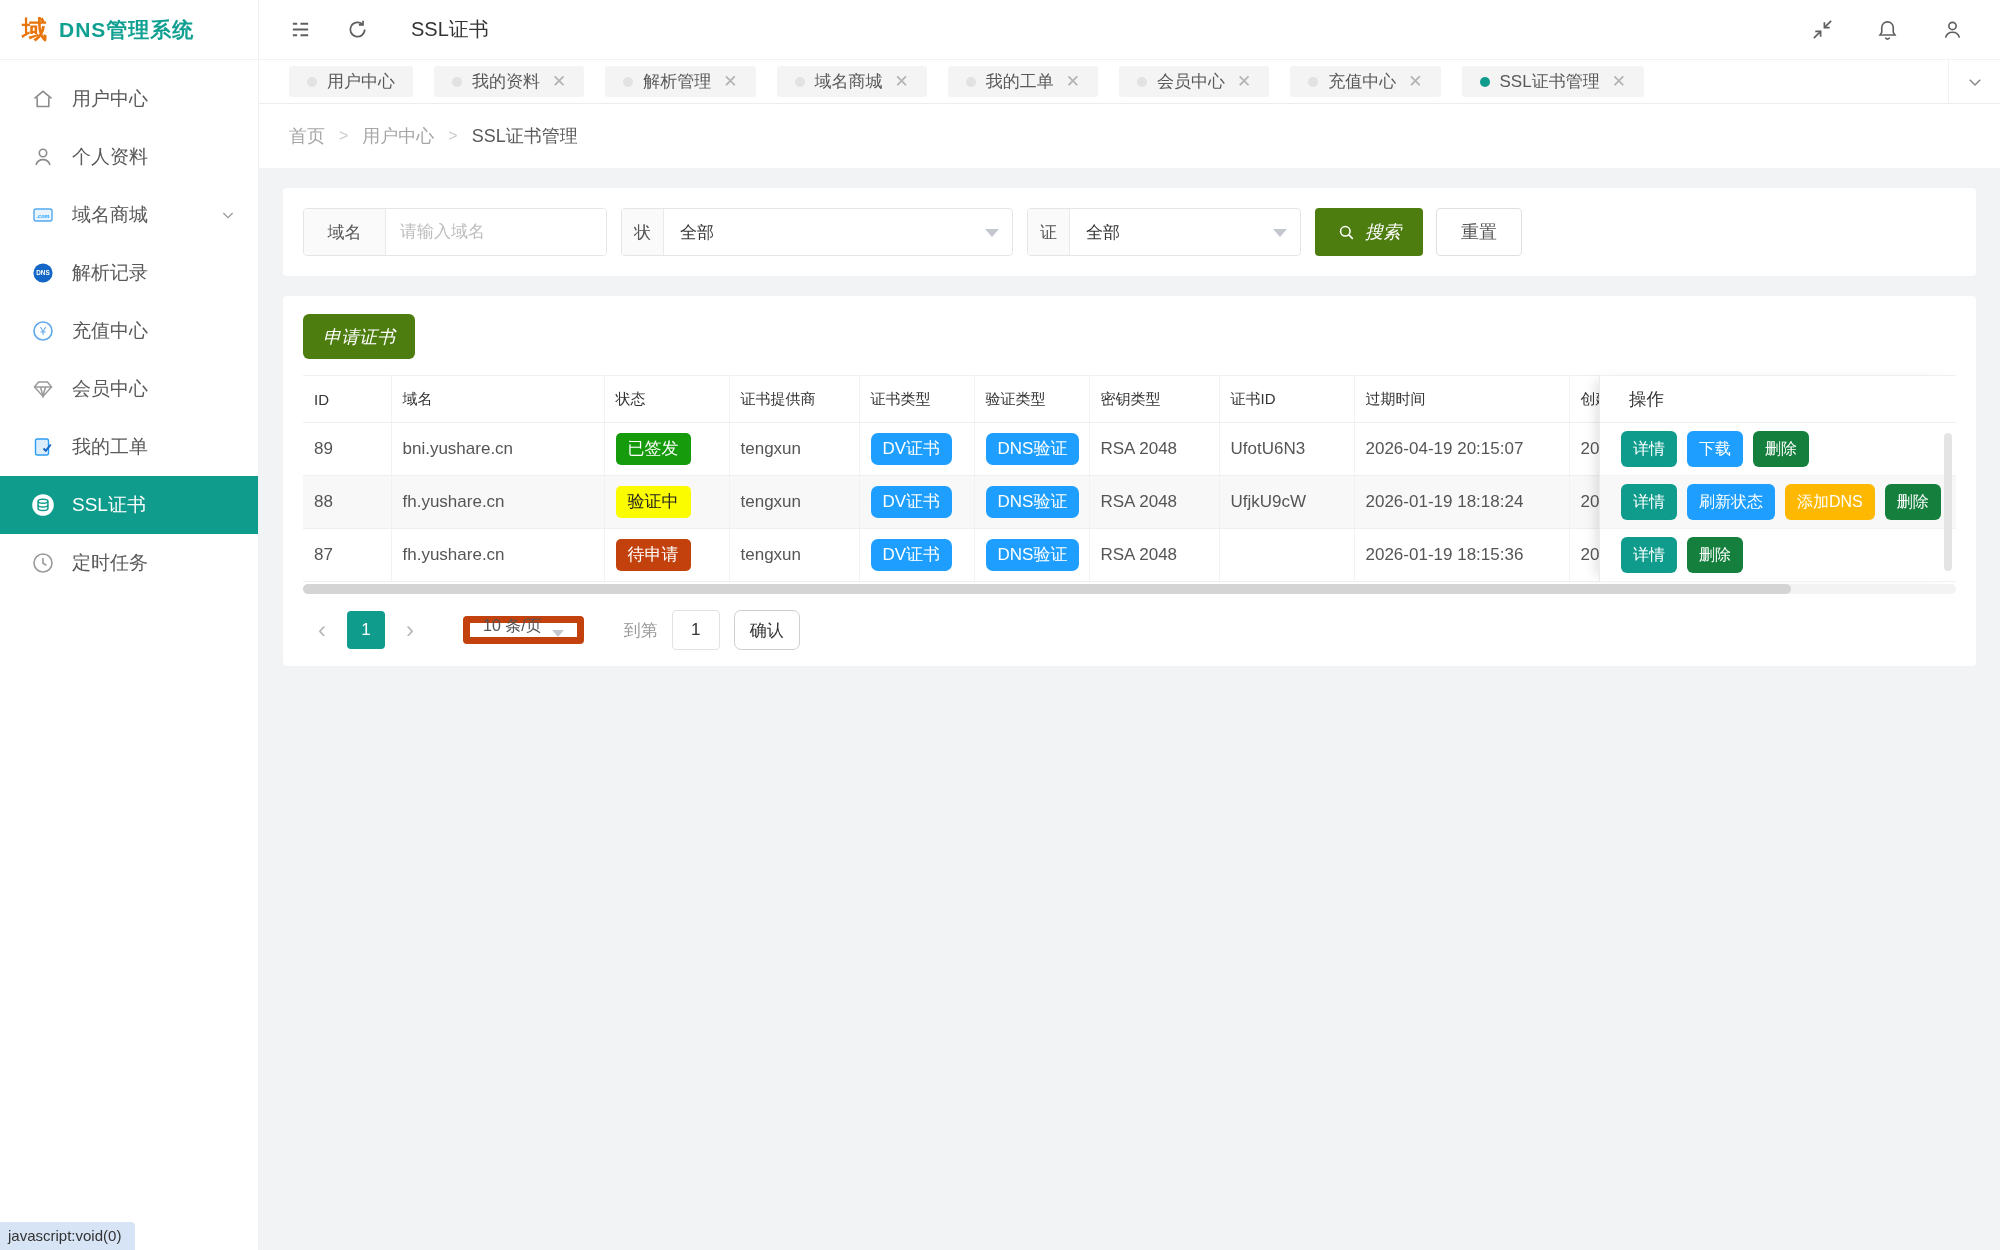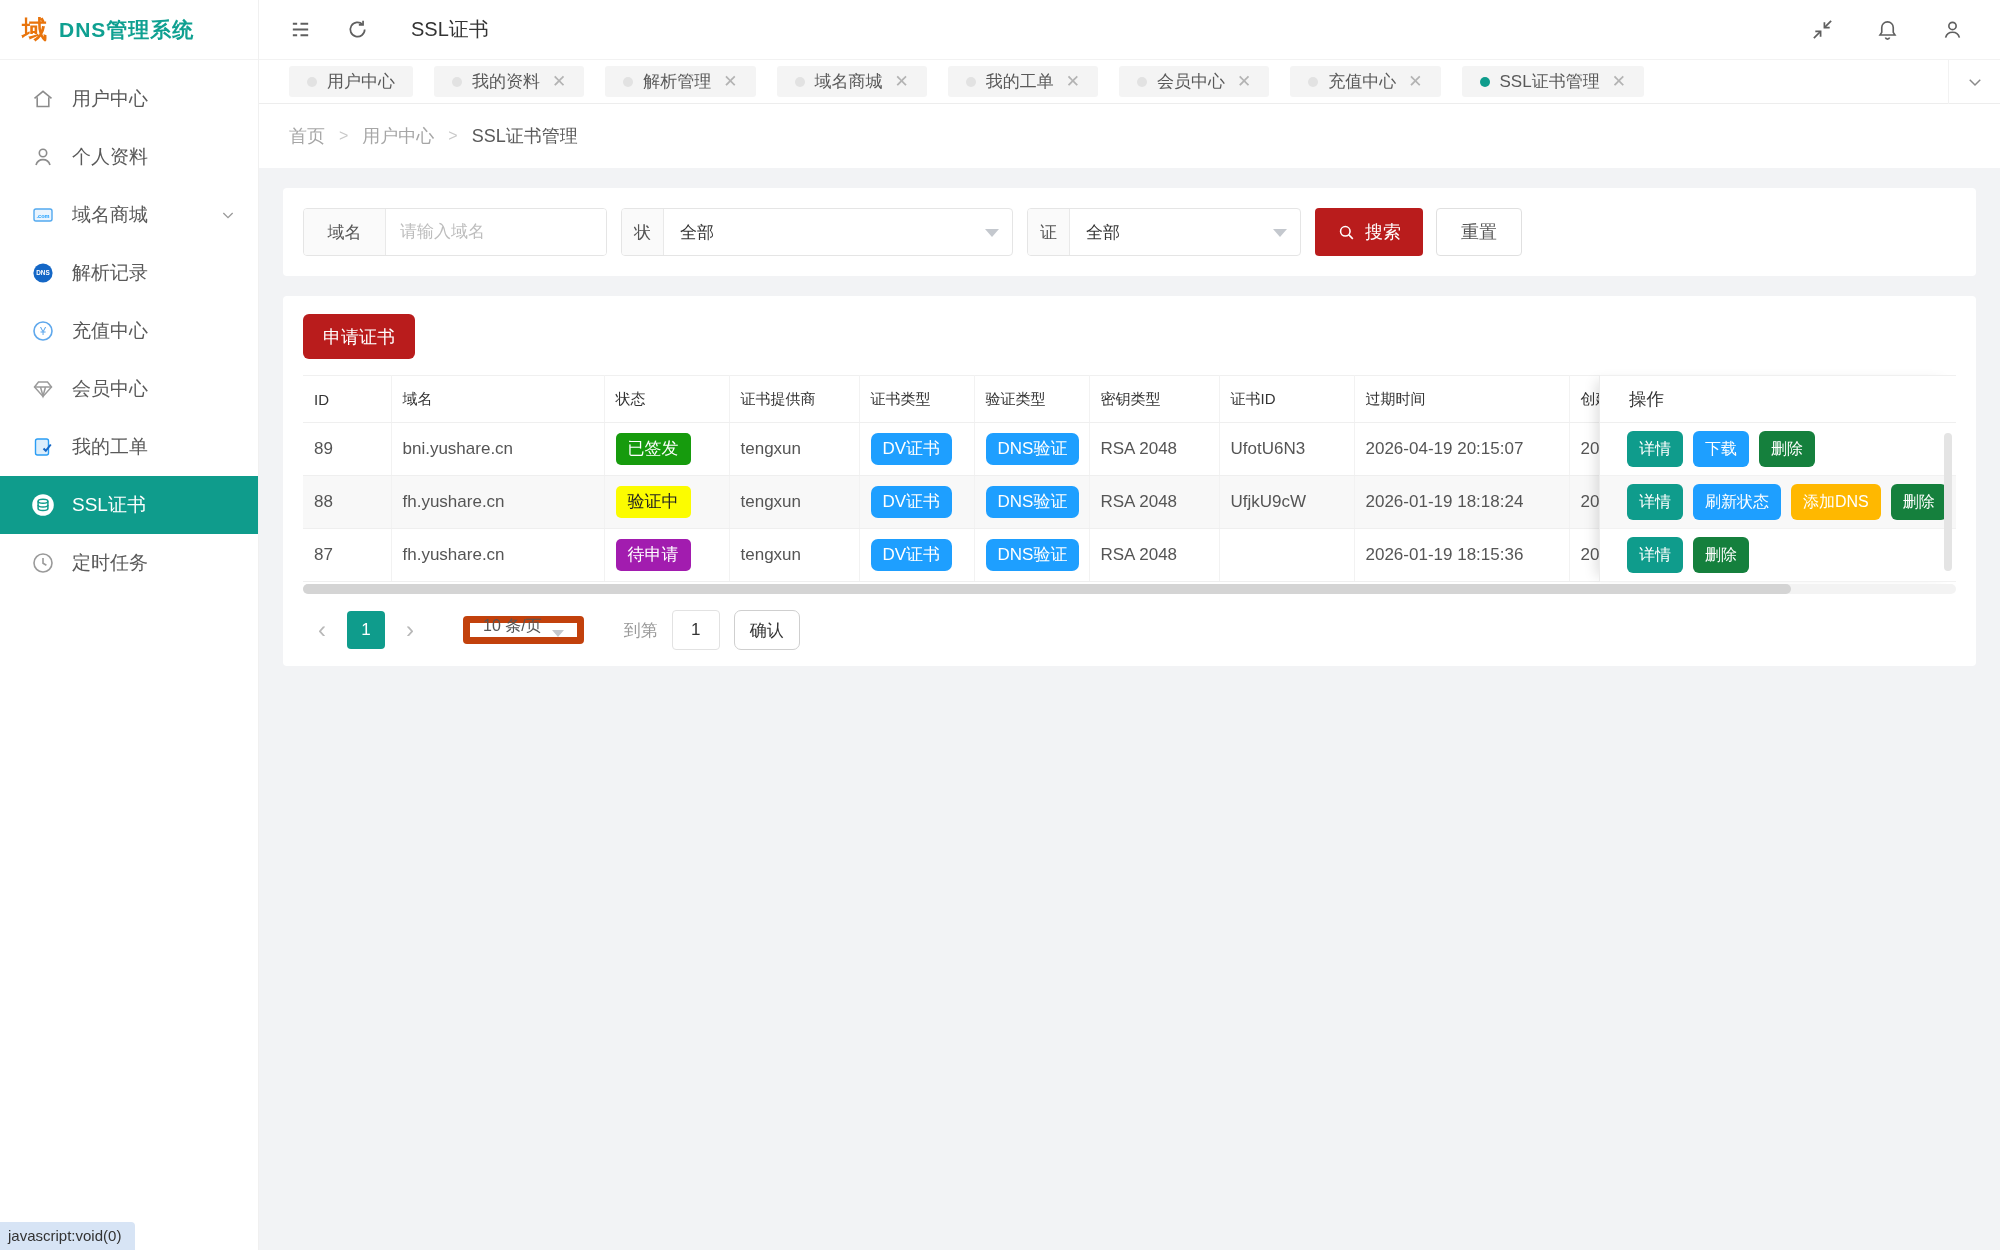--- a/index.html
+++ b/index.html
@@ -54,44 +54,44 @@
   .lbl-wide { width:82px; }
   .lbl-narrow { width:42px; }
   .field-input { border:none; outline:none; width:220px; padding:0 14px; font-size:17px; color:#333; }
   .field-input::placeholder { color:#bdbdbd; }
   .select { cursor:pointer; position:relative; }
   .select-value { display:flex; align-items:center; padding:0 16px; font-size:17px; color:#333; }
   .select-arrow { position:absolute; right:13px; top:50%; margin-top:-3px; width:0; height:0; border-left:7px solid transparent; border-right:7px solid transparent; border-top:8px solid #c4c8ce; }
   .sel-status { width:392px; }
   .sel-cert { width:274px; }
   .btn { height:48px; border:none; border-radius:4px; font-size:18px; cursor:pointer; display:inline-flex; align-items:center; justify-content:center; gap:9px; font-family:inherit; }
-  .btn-teal { background:#b91c1c; color:#fff; padding:0 22px; }
+  .btn-teal { background:#4d7c0f; color:#fff; padding:0 22px;font-style:italic; }
   .btn-plain { background:#fff; color:#555; border:1px solid #e0e0e0; padding:0 24px; margin-left:13px; }
   .btn svg { width:19px; height:19px; }
 
   
   .table-card { background:#fff; border-radius:4px; margin-top:20px; padding:18px 20px 16px; }
   .apply-btn { height:45px; border-radius:6px; padding:0 20px; font-size:18px; margin-bottom:16px; }
   .table-wrap { position:relative; }
   .table-scroll { width:100%; overflow:hidden; }
   table { border-collapse:collapse; table-layout:fixed; width:1823px; border-top:1px solid #f0f0f0; }
   th, td { border-bottom:1px solid #efefef; border-right:1px solid #f2f2f2; padding:0 11px; text-align:left; white-space:nowrap; overflow:hidden; }
   th { height:47px; font-size:15px; color:#333; font-weight:normal; background:#fff; }
   td { height:53px; font-size:17px; color:#555; }
   td.spacer, th.spacer { border-right:none; }
   tbody tr:nth-child(even) td { background:#f8f8f8; }
   .badge { display:inline-block; padding:6px 12px; border-radius:5px; font-size:17px; color:#fff; line-height:1.15; }
   .st-issued { background:#169B0D; }
   .st-verifying { background:#FCFC00; color:#222; }
-  .st-pending { background:#a21caf;text-align:right; }
+  .st-pending { background:#c2410c;text-align:right; }
   .type-badge { background:#1E9FFF; border-radius:7px; }
 
   .ops-col { position:absolute; top:0; right:0; width:357px; background:#fff; border-left:1px solid #ececec; box-shadow:-9px 0 12px -6px rgba(0,0,0,0.13); }
   .ops-head { height:48px; display:flex; align-items:center; padding-left:29px; font-size:17.5px; color:#333; border-bottom:1px solid #efefef; border-top:1px solid #f0f0f0; background:#fff; }
-  .ops-row { height:53px; display:flex; align-items:center; gap:10px; padding-left:27px; border-bottom:1px solid #f2f2f2; background:#fff; }
+  .ops-row { height:53px; display:flex; align-items:center; gap:10px; padding-left:21px; border-bottom:1px solid #f2f2f2; background:#fff; }
   .ops-row.striped { background:#f8f8f8; }
   .act { display:inline-flex; align-items:center; height:36px; padding:0 12px; border-radius:6px; color:#fff; font-size:16px; cursor:pointer; white-space:nowrap; }
   .act-teal { background:#0F9C8C; }
   .act-blue { background:#1E9FFF; }
   .act-yellow { background:#FFB800; }
   .act-red { background:#15803d; }
 
   .hscrollbar { height:10px; background:#f3f3f3; border-radius:5px; margin-top:2px; position:relative; }
   .hscroll-thumb { position:absolute; left:0; top:0; height:10px; width:90%; background:#d4d4d4; border-radius:5px; }
   .vscrollbar { position:absolute; right:4px; top:58px; width:8px; height:138px; background:#e4e4e4; border-radius:4px; }

